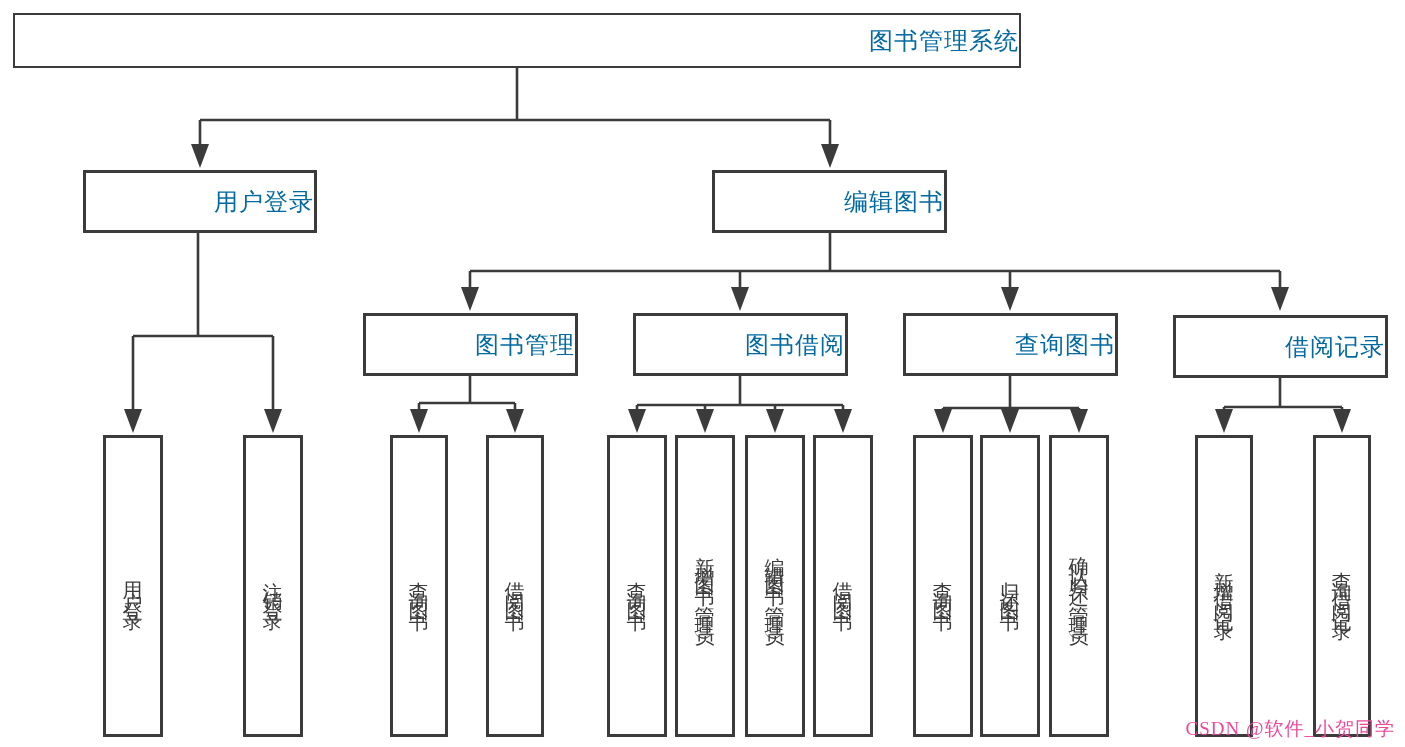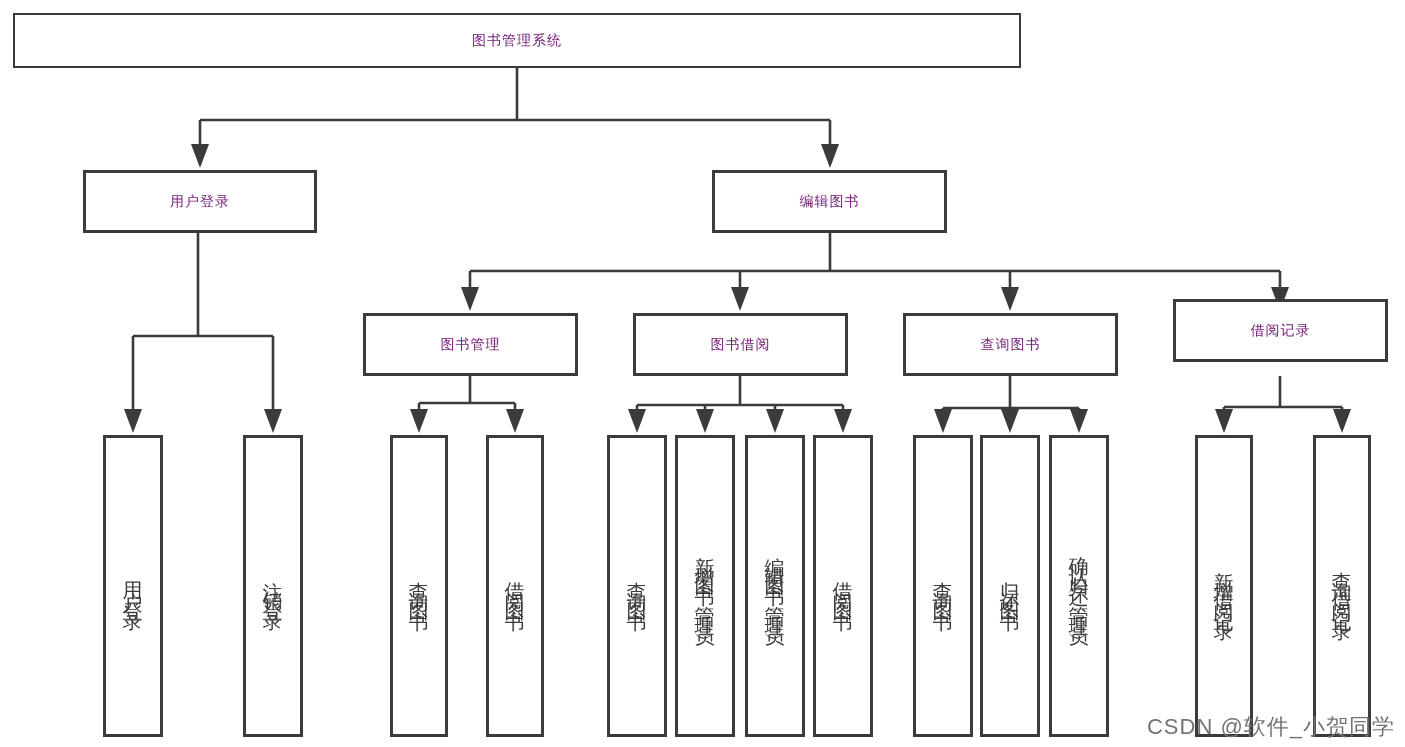--- a/index.html
+++ b/index.html
@@ -18,24 +18,24 @@
     width: 1405px; height: 747px;
     pointer-events: none;
   }
   .node {
     position: absolute;
     background: #ffffff;
     border: 3px solid #3b3b3b;
     box-sizing: border-box;
     display: flex;
     align-items: center;
-    justify-content: center;
-    font-size: 14px;
+    justify-content: flex-end;
+    font-size: 24px;
     letter-spacing: 1px;
-    color: #701a75;
+    color: #0369a1;
     white-space: nowrap;
   }
   .node.root { border-width: 2.5px; }
   .leaf {
     position: absolute;
     top: 435px;
     height: 302px;
     background: #ffffff;
     border: 3px solid #3b3b3b;
     box-sizing: border-box;
@@ -48,23 +48,24 @@
     text-orientation: mixed;
     font-size: 20px;
     letter-spacing: 10px;
     color: #3b3b3b;
     line-height: 1;
   }
   .watermark {
     position: absolute;
     right: 10px;
     bottom: 5px;
-    font-size: 22px;
-    color: #737373;
+    font-size: 19px;
+    color: #ec4899;
     letter-spacing: 1px;
+    font-family: Liberation Serif, serif;
   }
 </style>
 </head>
 <body>
 
 <div class="canvas">
 
   <svg class="connectors" viewBox="0 0 1405 747" xmlns="http://www.w3.org/2000/svg">
     <g stroke="#3b3b3b" stroke-width="2.6" fill="none">
 
@@ -118,21 +119,21 @@
 
   <div class="node" style="left:363px; top:313px; width:215px; height:63px;">
     <span>图书管理</span>
   </div>
   <div class="node" style="left:633px; top:313px; width:215px; height:63px;">
     <span>图书借阅</span>
   </div>
   <div class="node" style="left:903px; top:313px; width:215px; height:63px;">
     <span>查询图书</span>
   </div>
-  <div class="node" style="left:1173px; top:299px; width:215px; height:63px;">
+  <div class="node" style="left:1173px; top:315px; width:215px; height:63px;">
     <span>借阅记录</span>
   </div>
 
   <div class="leaf" style="left:103px; width:60px;">
     <span>用户登录</span>
   </div>
   <div class="leaf" style="left:243px; width:60px;">
     <span>注销登录</span>
   </div>
   <div class="leaf" style="left:390px; width:58px;">

